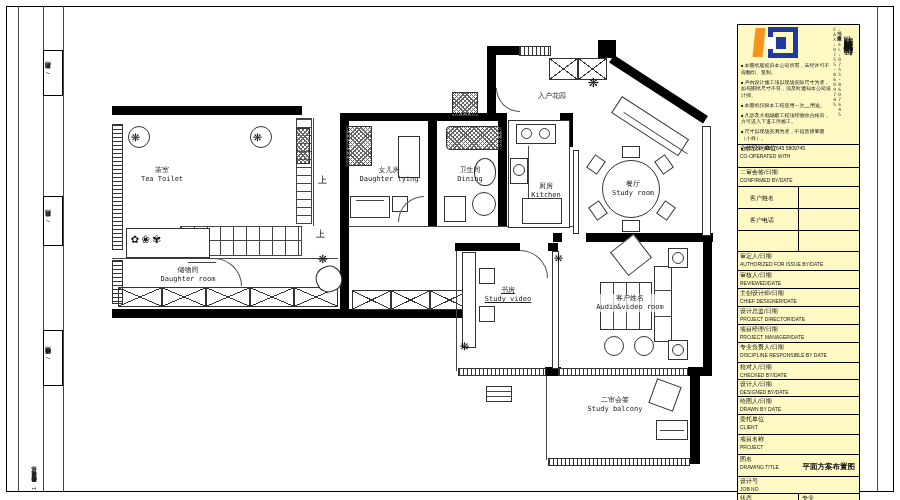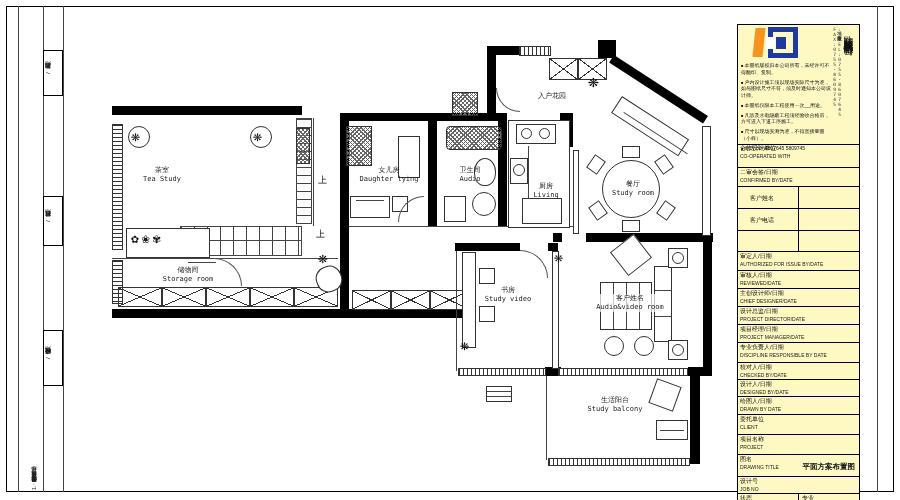--- a/index.html
+++ b/index.html
@@ -198,55 +198,55 @@
 
   <div class="tw" style="left:652px;top:382px;width:26px;height:26px;transform:rotate(20deg);"></div>
   <div class="tw" style="left:656px;top:420px;width:32px;height:20px;"></div>
   <div class="lineh" style="left:660px;top:430px;width:24px;"></div>
   <div class="tw" style="left:486px;top:386px;width:26px;height:16px;"></div>
   <div class="lineh" style="left:487px;top:391px;width:24px;"></div>
   <div class="lineh" style="left:487px;top:396px;width:24px;"></div>
 
   <div class="room-label" style="left:162px;top:166px;">
     <div>茶室</div>
-    <div>Tea Study</div>
+    <div>Tea Toilet</div>
   </div>
   <div class="room-label" style="left:389px;top:166px;">
     <div>女儿房</div>
     <div>Daughter lying</div>
   </div>
   <div class="room-label" style="left:470px;top:166px;">
     <div>卫生间</div>
-    <div>Audio</div>
+    <div>Dining</div>
   </div>
   <div class="room-label" style="left:546px;top:182px;">
     <div>厨房</div>
-    <div>Living</div>
+    <div>Kitchen</div>
   </div>
   <div class="room-label" style="left:552px;top:92px;">
     <div>入户花园</div>
   </div>
   <div class="room-label" style="left:633px;top:180px;">
     <div>餐厅</div>
     <div>Study room</div>
   </div>
   <div class="room-label" style="left:188px;top:266px;">
     <div>储物间</div>
-    <div>Storage room</div>
-  </div>
-  <div class="room-label" style="left:508px;top:286px;">
+    <div>Daughter room</div>
+  </div>
+  <div class="room-label" style="left:508px;top:286px;text-decoration:underline;">
     <div>书房</div>
     <div>Study video</div>
   </div>
   <div class="room-label" style="left:630px;top:294px;background:rgba(255,255,255,.7);">
     <div>客户姓名</div>
     <div>Audio&amp;video room</div>
   </div>
   <div class="room-label" style="left:615px;top:396px;">
-    <div>生活阳台</div>
+    <div>二审会签</div>
     <div>Study balcony</div>
   </div>
 
   <div id="tb">
 
     <div class="abs" style="left:0;top:0;width:121px;height:119px;border-bottom:1px solid #000;">
       <div class="abs" style="left:14px;top:1px;width:48px;height:34px;">
         <div class="abs" style="left:2px;top:2px;width:10px;height:29px;background:#F7941E;transform:skewX(-6deg);"></div>
         <div class="abs" style="left:16px;top:1px;width:30px;height:31px;border:5px solid #1E3A9F;box-sizing:border-box;"></div>
         <div class="abs" style="left:14px;top:11px;width:9px;height:12px;background:#fff;"></div>

